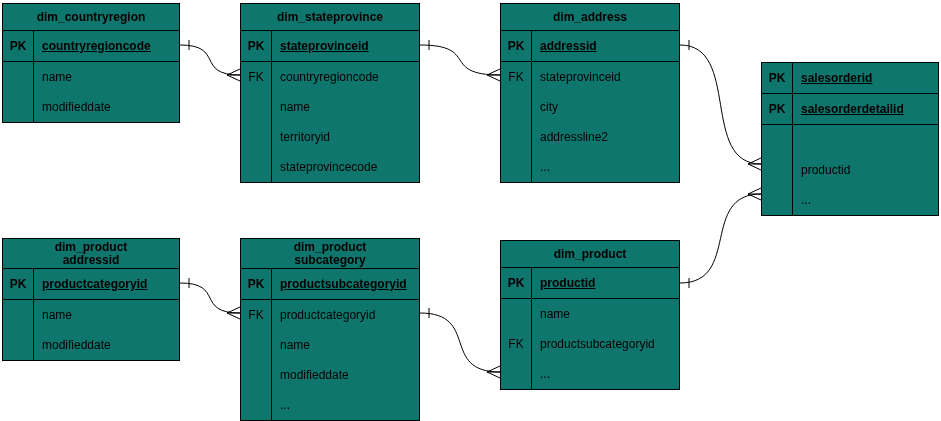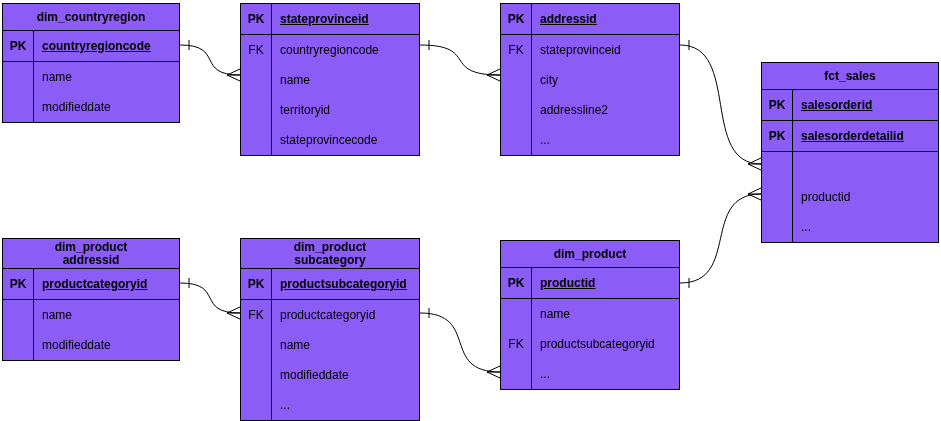--- a/index.html
+++ b/index.html
@@ -29,21 +29,21 @@
   }
   #connections path, #connections line {
     stroke: #000000;
     stroke-width: 1;
     fill: none;
   }
   .etable {
     position: absolute;
     box-sizing: border-box;
     border: 1px solid #000000;
-    background: #8b5cf6;
+    background: #0f766e;
     z-index: 2;
   }
   .etable-title {
     display: flex;
     flex-direction: column;
     align-items: center;
     justify-content: center;
     font-weight: bold;
     line-height: 13px;
     height: 26px;
@@ -142,20 +142,23 @@
       <div class="erow">
         <span class="key-cell"></span>
         <span class="field-cell">name</span>
       </div>
       <div class="erow">
         <span class="key-cell"></span>
         <span class="field-cell">modifieddate</span>
       </div>
     </div>
     <div class="etable" style="left: 240px; top: 3px; width: 180px;">
+      <div class="etable-title">
+        <span>dim_stateprovince</span>
+      </div>
       <div class="erow pk-row">
         <span class="key-cell">PK</span>
         <span class="field-cell">stateprovinceid</span>
       </div>
       <div class="erow">
         <span class="key-cell">FK</span>
         <span class="field-cell">countryregioncode</span>
       </div>
       <div class="erow">
         <span class="key-cell"></span>
@@ -164,20 +167,23 @@
       <div class="erow">
         <span class="key-cell"></span>
         <span class="field-cell">territoryid</span>
       </div>
       <div class="erow">
         <span class="key-cell"></span>
         <span class="field-cell">stateprovincecode</span>
       </div>
     </div>
     <div class="etable" style="left: 500px; top: 3px; width: 180px;">
+      <div class="etable-title">
+        <span>dim_address</span>
+      </div>
       <div class="erow pk-row">
         <span class="key-cell">PK</span>
         <span class="field-cell">addressid</span>
       </div>
       <div class="erow">
         <span class="key-cell">FK</span>
         <span class="field-cell">stateprovinceid</span>
       </div>
       <div class="erow">
         <span class="key-cell"></span>
@@ -186,23 +192,20 @@
       <div class="erow">
         <span class="key-cell"></span>
         <span class="field-cell">addressline2</span>
       </div>
       <div class="erow">
         <span class="key-cell"></span>
         <span class="field-cell">...</span>
       </div>
     </div>
     <div class="etable" style="left: 761px; top: 62px; width: 178px;">
-      <div class="etable-title">
-        <span>fct_sales</span>
-      </div>
       <div class="erow pk-row">
         <span class="key-cell">PK</span>
         <span class="field-cell">salesorderid</span>
       </div>
       <div class="erow pk-row">
         <span class="key-cell">PK</span>
         <span class="field-cell">salesorderdetailid</span>
       </div>
       <div class="erow">
         <span class="key-cell"></span>

